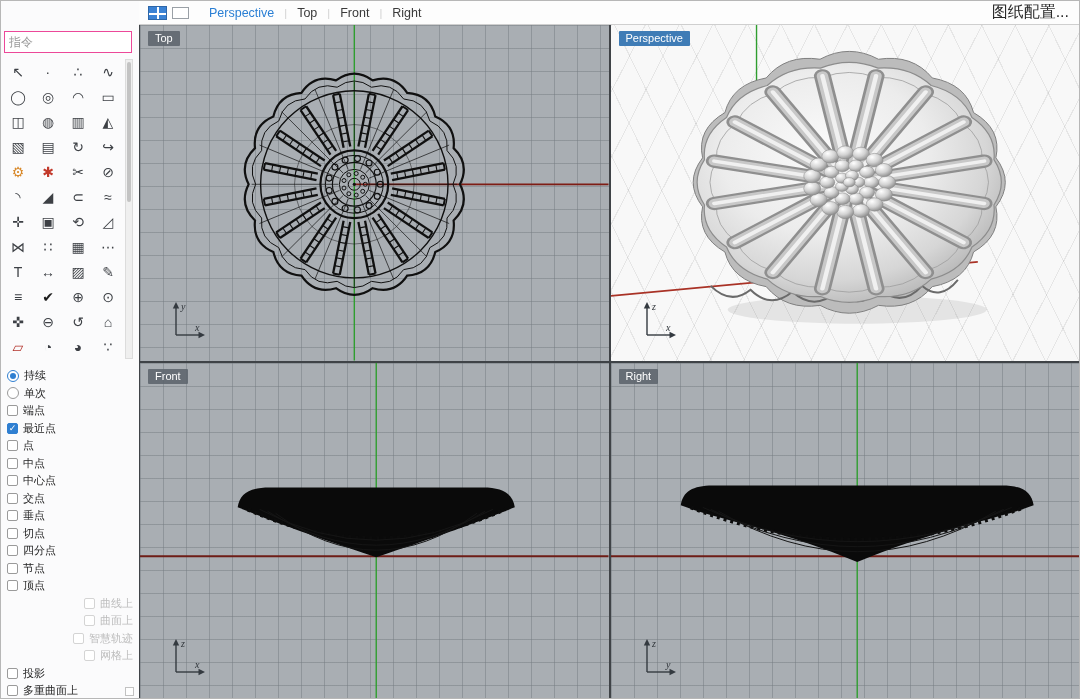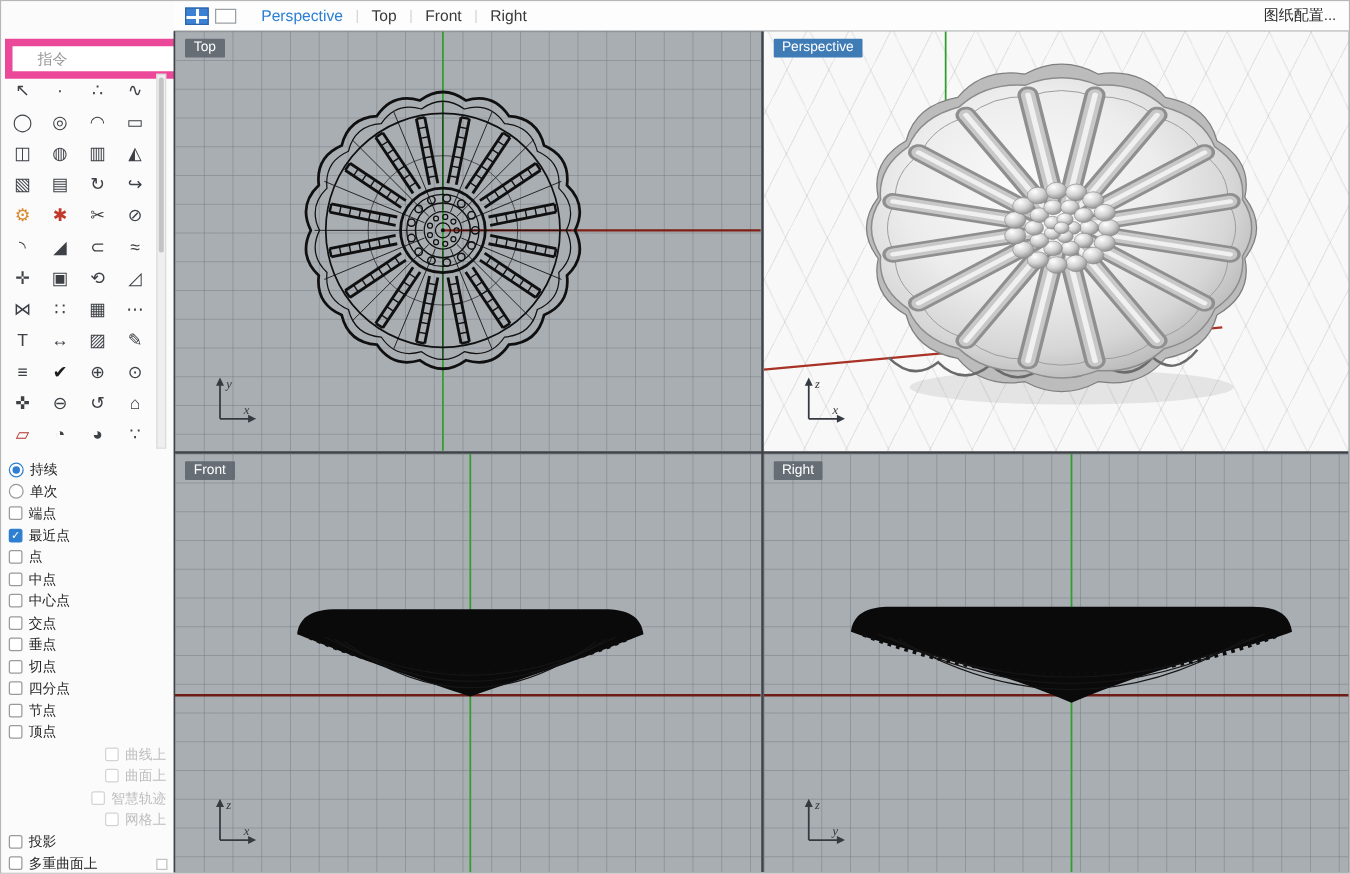--- a/index.html
+++ b/index.html
@@ -1,22 +1,22 @@
 <!DOCTYPE html>
 <html><head>
 <meta charset="utf-8">
 <style>
   html,body{margin:0;padding:0;background:#e9e9e9;}
   .screen{position:relative;width:1080px;height:699px;background:#fbfbfc;
     font-family:"Liberation Sans",sans-serif;overflow:hidden;box-sizing:border-box;
     border:1px solid #b7b7b7;}
   
   .sidebar{position:absolute;left:0;top:0;width:138px;height:699px;background:#fbfbfc;}
-  .cmd-input{position:absolute;left:3px;top:30px;width:118px;height:20px;border:6px solid #ec4899;
-    background:#fff;font-size:12px;color:#333;padding:0 20px;outline:none;}
+  .cmd-input{position:absolute;left:3px;top:30px;width:118px;height:20px;border:1px solid #ec4899;
+    background:#fff;font-size:12px;color:#333;padding:0 4px;outline:none;}
   .cmd-input::placeholder{color:#9a9a9a;}
   .toolgrid{position:absolute;left:2px;top:58px;display:grid;grid-template-columns:repeat(4,30px);
     grid-auto-rows:25px;}
   .tool{display:flex;align-items:center;justify-content:center;font-size:14px;color:#3d4045;cursor:default;}
   .sb-track{position:absolute;left:124px;top:58px;width:8px;height:300px;background:#efefef;border:1px solid #dcdcdc;box-sizing:border-box;}
   .sb-thumb{position:absolute;left:1px;top:2px;width:4px;height:140px;background:#c3c3c3;border-radius:3px;}
   .sb-corner{position:absolute;left:124px;bottom:4px;width:9px;height:9px;background:#fff;border:1px solid #c2c2c2;box-sizing:border-box;}
   .osnap{position:absolute;left:6px;top:366px;width:126px;}
   .osnap-row{display:flex;align-items:center;gap:5px;height:17.5px;font-size:11px;color:#222;}
   .osnap-row.disabled{color:#bdbdbd;justify-content:flex-end;}
@@ -32,21 +32,21 @@
   .tabbar{position:absolute;left:0;top:0;right:0;height:24px;background:#fdfdfd;
     border-bottom:1px solid #cfcfcf;display:flex;align-items:center;box-sizing:border-box;}
   .tb-grid{width:19px;height:14px;border:1px solid #2d66a8;background-color:#3b82d4;
     background-image:linear-gradient(to right,transparent 0 8px,#fff 8px 10px,transparent 10px),
                      linear-gradient(to bottom,transparent 0 6px,#fff 6px 8px,transparent 8px);
     margin:0 5px 0 9px;box-sizing:border-box;}
   .tb-single{width:17px;height:12px;border:1px solid #9aa0a6;background:#fff;margin-right:10px;box-sizing:border-box;}
   .tab{padding:0 10px;font-size:12.5px;color:#3a3a3a;cursor:default;}
   .tab.active{color:#2a7fd4;}
   .tabsep{color:#d2d2d2;font-size:11px;}
-  .layout-btn{margin-left:auto;padding-right:10px;font-size:12px;color:#2c2c2c;cursor:default;}
+  .layout-btn{margin-left:auto;padding-right:10px;font-size:16px;color:#2c2c2c;cursor:default;}
   .vp-grid{position:absolute;left:0;top:24px;right:0;bottom:0;display:grid;
     grid-template-columns:1fr 1fr;grid-template-rows:1fr 1fr;gap:2px;background:#3f4347;
     border-left:1px solid #3f4347;box-sizing:border-box;}
   .vp{position:relative;overflow:hidden;}
   .vp.gray{background-color:#a9aeb3;
     background-image:linear-gradient(to right,rgba(118,124,131,.5) 1px,transparent 1px),
                      linear-gradient(to bottom,rgba(118,124,131,.5) 1px,transparent 1px);
     background-size:23px 23px;}
   .vp.persp{background-color:#f8f8f8;
     background-image:repeating-linear-gradient(64deg,rgba(0,0,0,.075) 0 1px,transparent 1px 30px),

